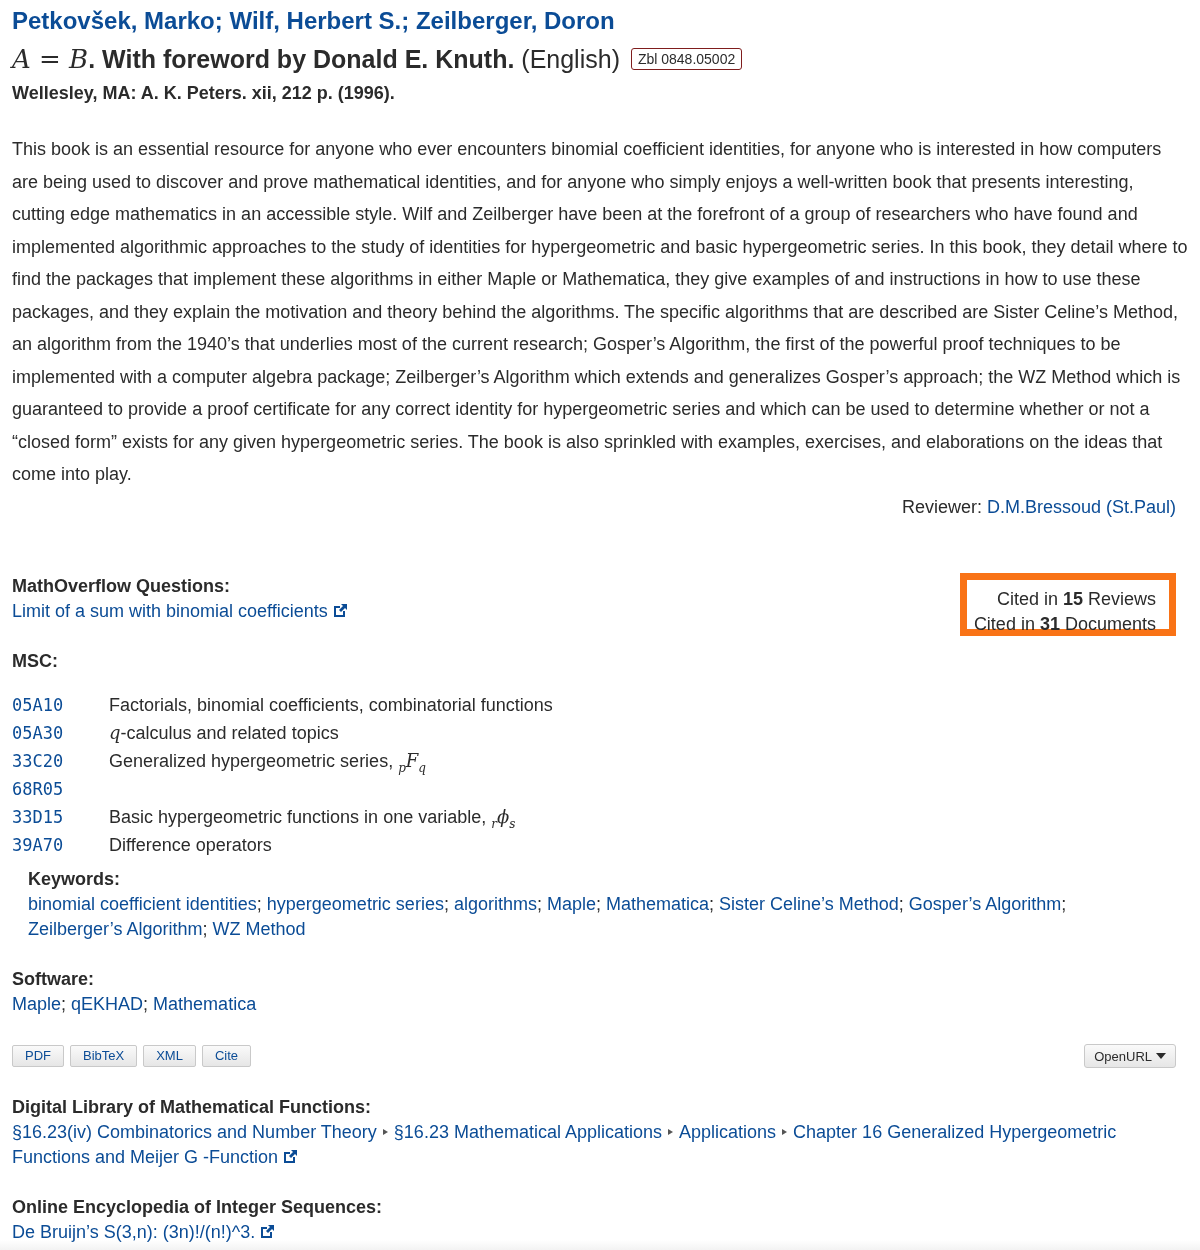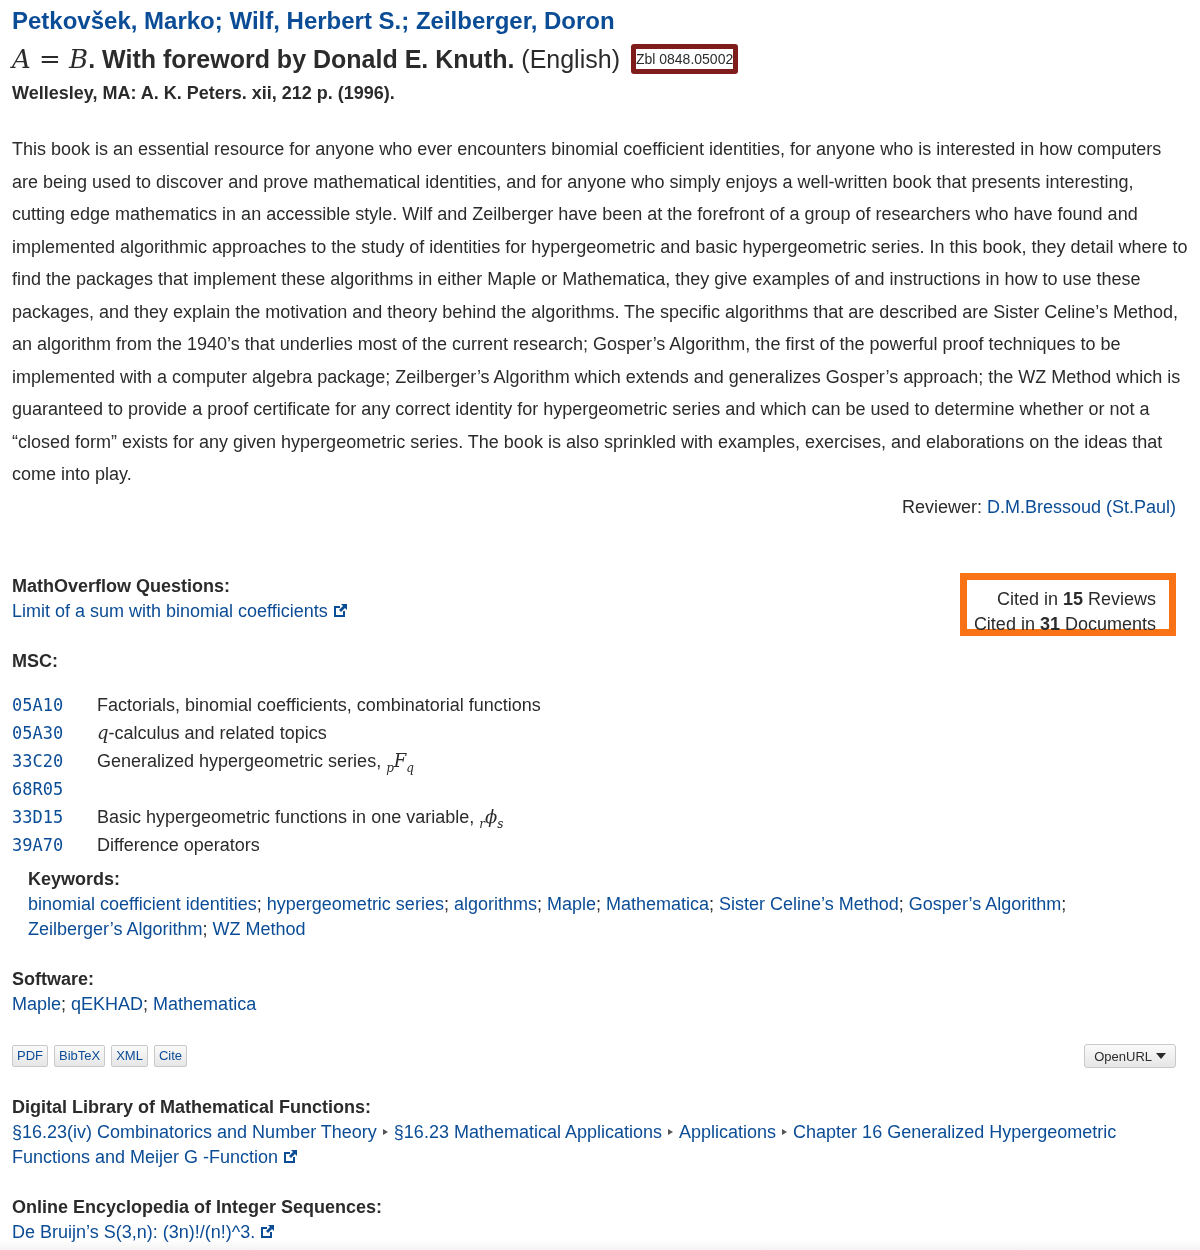--- a/index.html
+++ b/index.html
@@ -12,21 +12,21 @@
   a, .link { color: #0b4c96; text-decoration: none; }
 
   .authors { position: absolute; left: 12px; top: 6px; font-size: 24px; font-weight: bold; line-height: 30px; color: #0b4c96; white-space: nowrap; }
   .authors .sep { color: #0b4c96; }
   .title-line { position: absolute; left: 12px; top: 42px; font-size: 25px; line-height: 34px; white-space: nowrap; color: #2b2b2b; }
   .title-line .math { font-family: "DejaVu Serif", serif; font-style: italic; font-weight: normal; font-size: 26px; }
   .title-line .math .op { font-style: normal; }
   .title-line .bold { font-weight: bold; }
   .zbl-badge {
     display: inline-block; font-size: 14px; line-height: 18px;
-    border: 5px solid #7f1d1d; border-radius: 3px; padding: 1px 0;
+    border: 1px solid #7f1d1d; border-radius: 3px; padding: 1px 6px;
     color: #2b2b2b; vertical-align: 4px; margin-left: 4px;
   }
   .source { position: absolute; left: 12px; top: 80px; font-size: 18px; font-weight: bold; line-height: 26px; color: #2b2b2b; white-space: nowrap; }
 
   .review { position: absolute; left: 12px; top: 133px; width: 1176px; font-size: 18px; line-height: 32.5px; color: #2b2b2b; }
   .review p { margin: 0; }
   .reviewer { position: absolute; right: 24px; top: 494px; font-size: 18px; line-height: 26px; white-space: nowrap; }
 
   .section-label { font-size: 18px; font-weight: bold; line-height: 25px; color: #2b2b2b; }
   .mo { position: absolute; left: 12px; top: 574px; font-size: 18px; line-height: 25px; }
@@ -35,31 +35,31 @@
   .cited-box {
     position: absolute; right: 24px; top: 573px; width: 216px; height: 63px;
     border: 7px solid #f97316; box-sizing: border-box; text-align: right;
     padding: 7px 13px 0 0; font-size: 18px; line-height: 25px; color: #2b2b2b;
   }
   .cited-box b { font-weight: bold; }
 
   .msc { position: absolute; left: 12px; top: 649px; }
   .msc-row { display: flex; height: 28px; line-height: 28px; font-size: 18px; }
   .msc-code { font-family: "DejaVu Sans Mono", monospace; font-size: 17px; width: 85px; color: #0b4c96; }
-  .msc-desc { color: #2b2b2b; }
+  .msc-desc { color: #2b2b2b; margin-left: 12px; }
   .msc-desc .mi { font-family: "DejaVu Serif", serif; font-style: italic; }
   .msc-desc sub { font-size: 12px; }
 
   .kw { position: absolute; left: 12px; top: 867px; width: 1176px; font-size: 18px; line-height: 25px; margin-left: 16px; }
   .kw .semi { color: #2b2b2b; }
   .sw { position: absolute; left: 12px; top: 967px; font-size: 18px; line-height: 25px; }
 
   .btn-row { position: absolute; left: 12px; top: 1045px; display: flex; gap: 6px; }
   .btn {
-    font-size: 13px; line-height: 20px; padding: 0 4px; height: 22px; box-sizing: border-box;
+    font-size: 13px; line-height: 20px; padding: 0 12px; height: 22px; box-sizing: border-box;
     border: 1px solid #c9c9c9; border-radius: 2px;
     background: linear-gradient(#fafafa, #e6e6e6); color: #0b4c96;
     font-family: "Liberation Sans", sans-serif;
   }
   .openurl {
     position: absolute; right: 24px; top: 1044px; height: 24px; box-sizing: border-box;
     font-size: 13px; line-height: 24px; padding: 0 9px;
     border: 1px solid #c9c9c9; border-radius: 3px;
     background: linear-gradient(#fafafa, #e6e6e6); color: #2b2b2b;
     font-family: "Liberation Sans", sans-serif;

